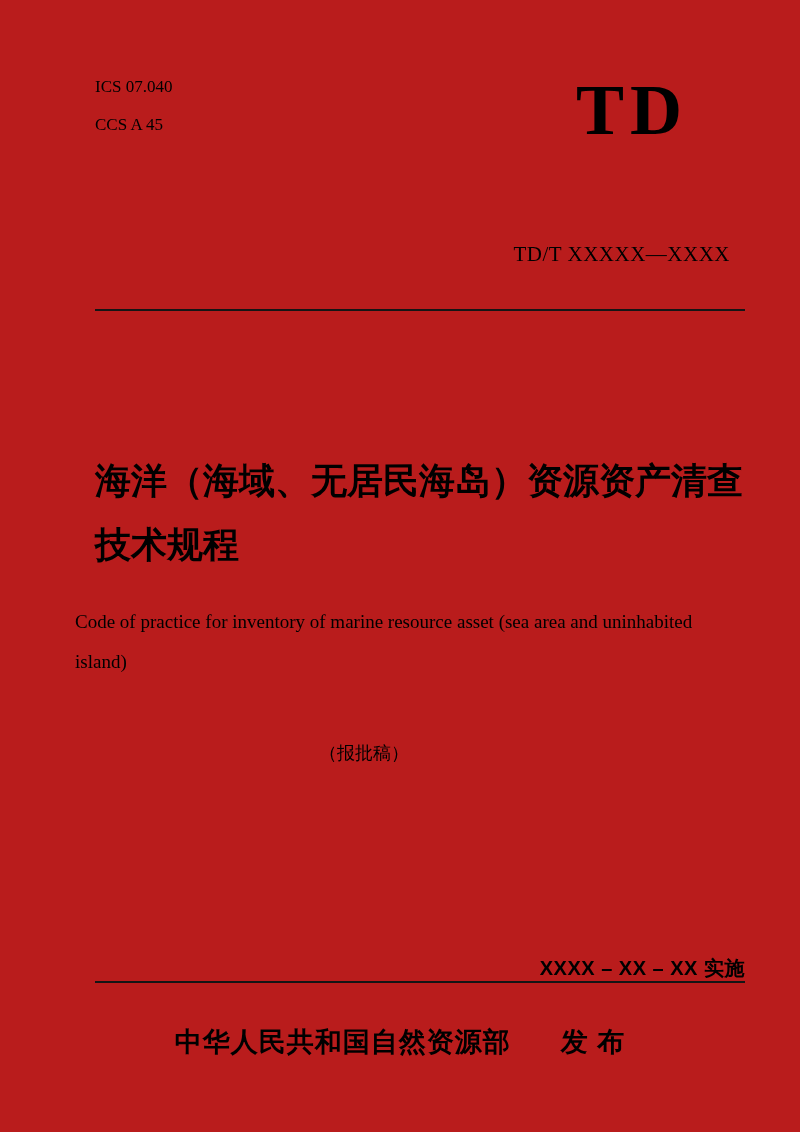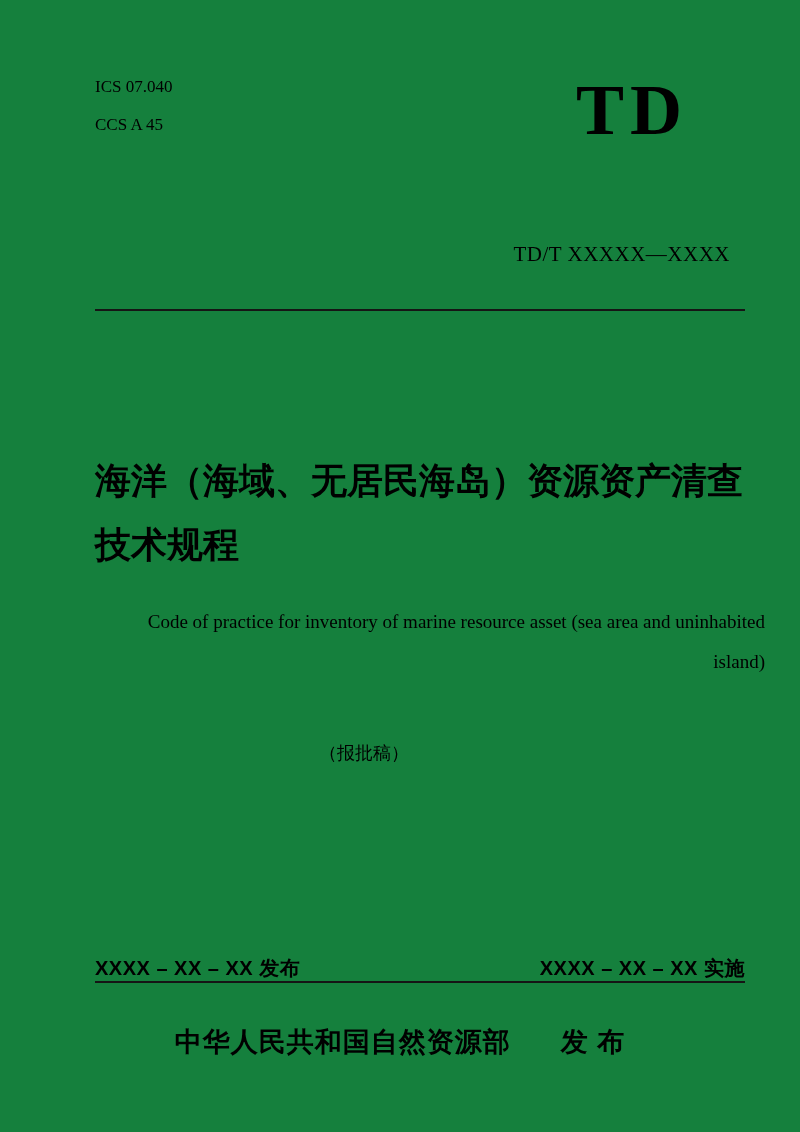--- a/index.html
+++ b/index.html
@@ -4,21 +4,21 @@
 <style>
   html, body {
     margin: 0;
     padding: 0;
     background: #ffffff;
   }
   .page {
     position: relative;
     width: 800px;
     height: 1132px;
-    background: #15803d;
+    background: #b91c1c;
     color: #000000;
     overflow: hidden;
   }
   .serif {
     font-family: "Liberation Serif", "DejaVu Serif", serif;
   }
   .hei {
     font-family: "Liberation Sans", "DejaVu Sans", sans-serif;
   }
   .abs { position: absolute; }
@@ -57,21 +57,21 @@
   .title-zh {
     left: 95px; width: 650px;
     white-space: nowrap;
     font-size: 36px; line-height: 1; font-weight: 600;
   }
   .title-zh-1 { top: 463px; }
   .title-zh-2 { top: 527px; }
 
   .title-en {
     left: 75px; width: 690px;
-    text-align: right; white-space: nowrap;
+    text-align: left; white-space: nowrap;
     font-size: 19px; line-height: 1.2;
   }
   .title-en-1 { top: 611px; }
   .title-en-2 { top: 651px; }
 
   .draft-note {
     left: 0; width: 728px;
     text-align: center;
     font-size: 18px; line-height: 1.2; margin-top: 17px;
   }
@@ -114,21 +114,20 @@
   <div class="abs hei title-zh title-zh-1">海洋（海域、无居民海岛）资源资产清查</div>
 
   <div class="abs hei title-zh title-zh-2">技术规程</div>
 
   <div class="abs serif title-en title-en-1">Code of practice for inventory of marine resource asset (sea area and uninhabited</div>
 
   <div class="abs serif title-en title-en-2">island)</div>
 
   <div class="abs serif draft-note">（报批稿）</div>
 
-  <div class="abs hei date-line issue-date">XXXX – XX – XX 发布</div>
 
   <div class="abs hei date-line implement-date">XXXX – XX – XX 实施</div>
 
   <div class="abs rule rule-bottom"></div>
 
   <div class="abs hei publisher-row">
     <span>中华人民共和国自然资源部</span>
     <span>发 布</span>
   </div>
 

